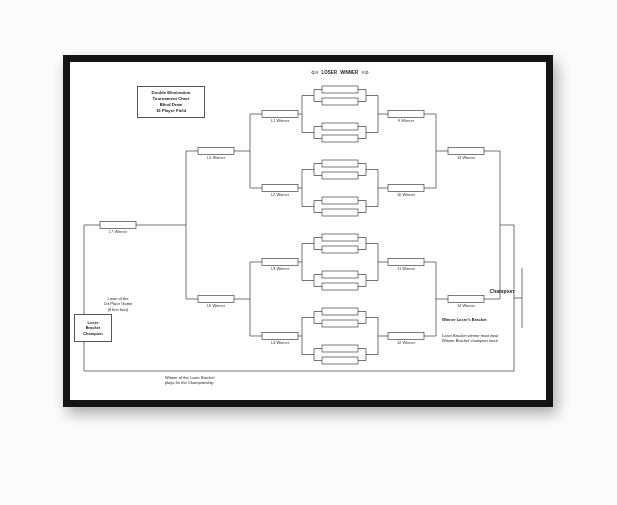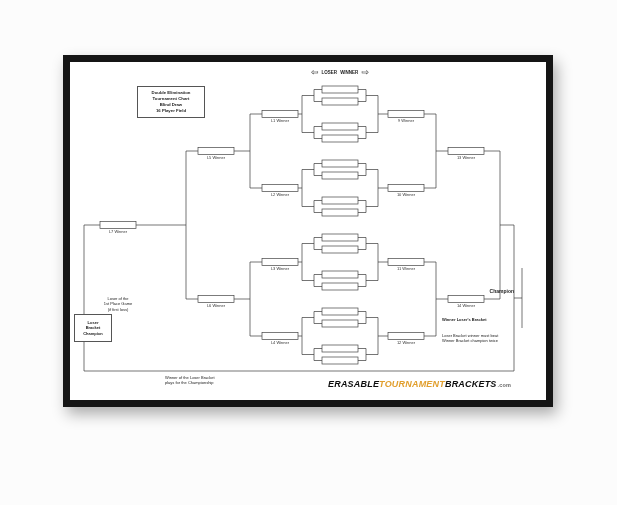--- a/index.html
+++ b/index.html
@@ -133,22 +133,16 @@
         <div>plays for the Championship</div>
       </div>
 
       <div class="abs note note-right-top">Winner Loser's Bracket</div>
 
       <div class="abs note note-right-bottom">
         <div>Loser Bracket winner must beat</div>
         <div>Winner Bracket champion twice</div>
       </div>
 
-      <div class="abs logo">
-        <span class="p1">ERASABLE</span>
-          <span class="p2">TOURNAMENT</span>
-          <span class="p3">BRACKETS</span>
-          <span class="com">.com</span>
-      </div>
 
     </div>
   </div>
 </div>
 
 </body></html>

